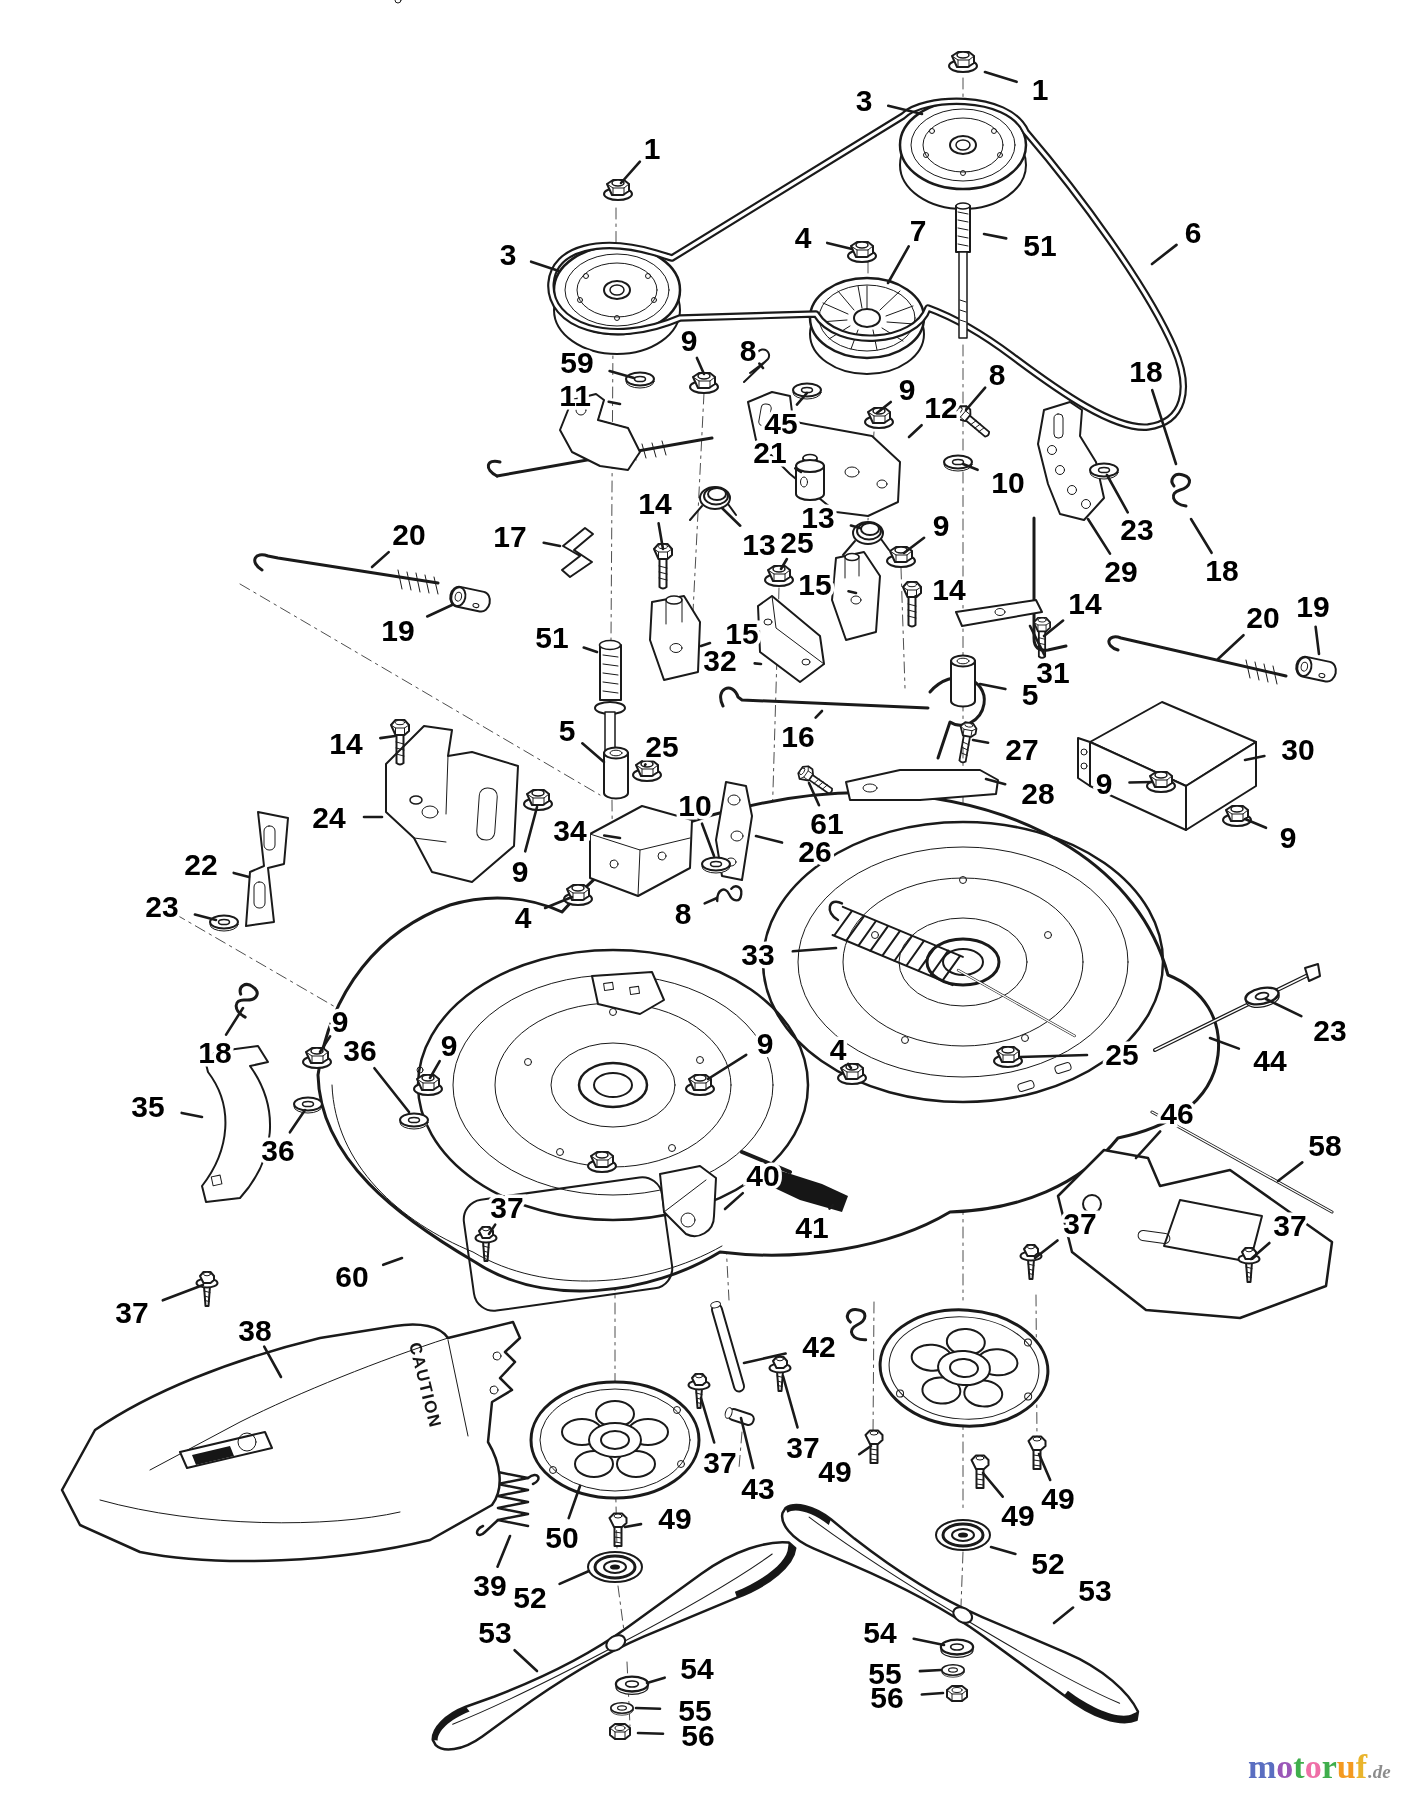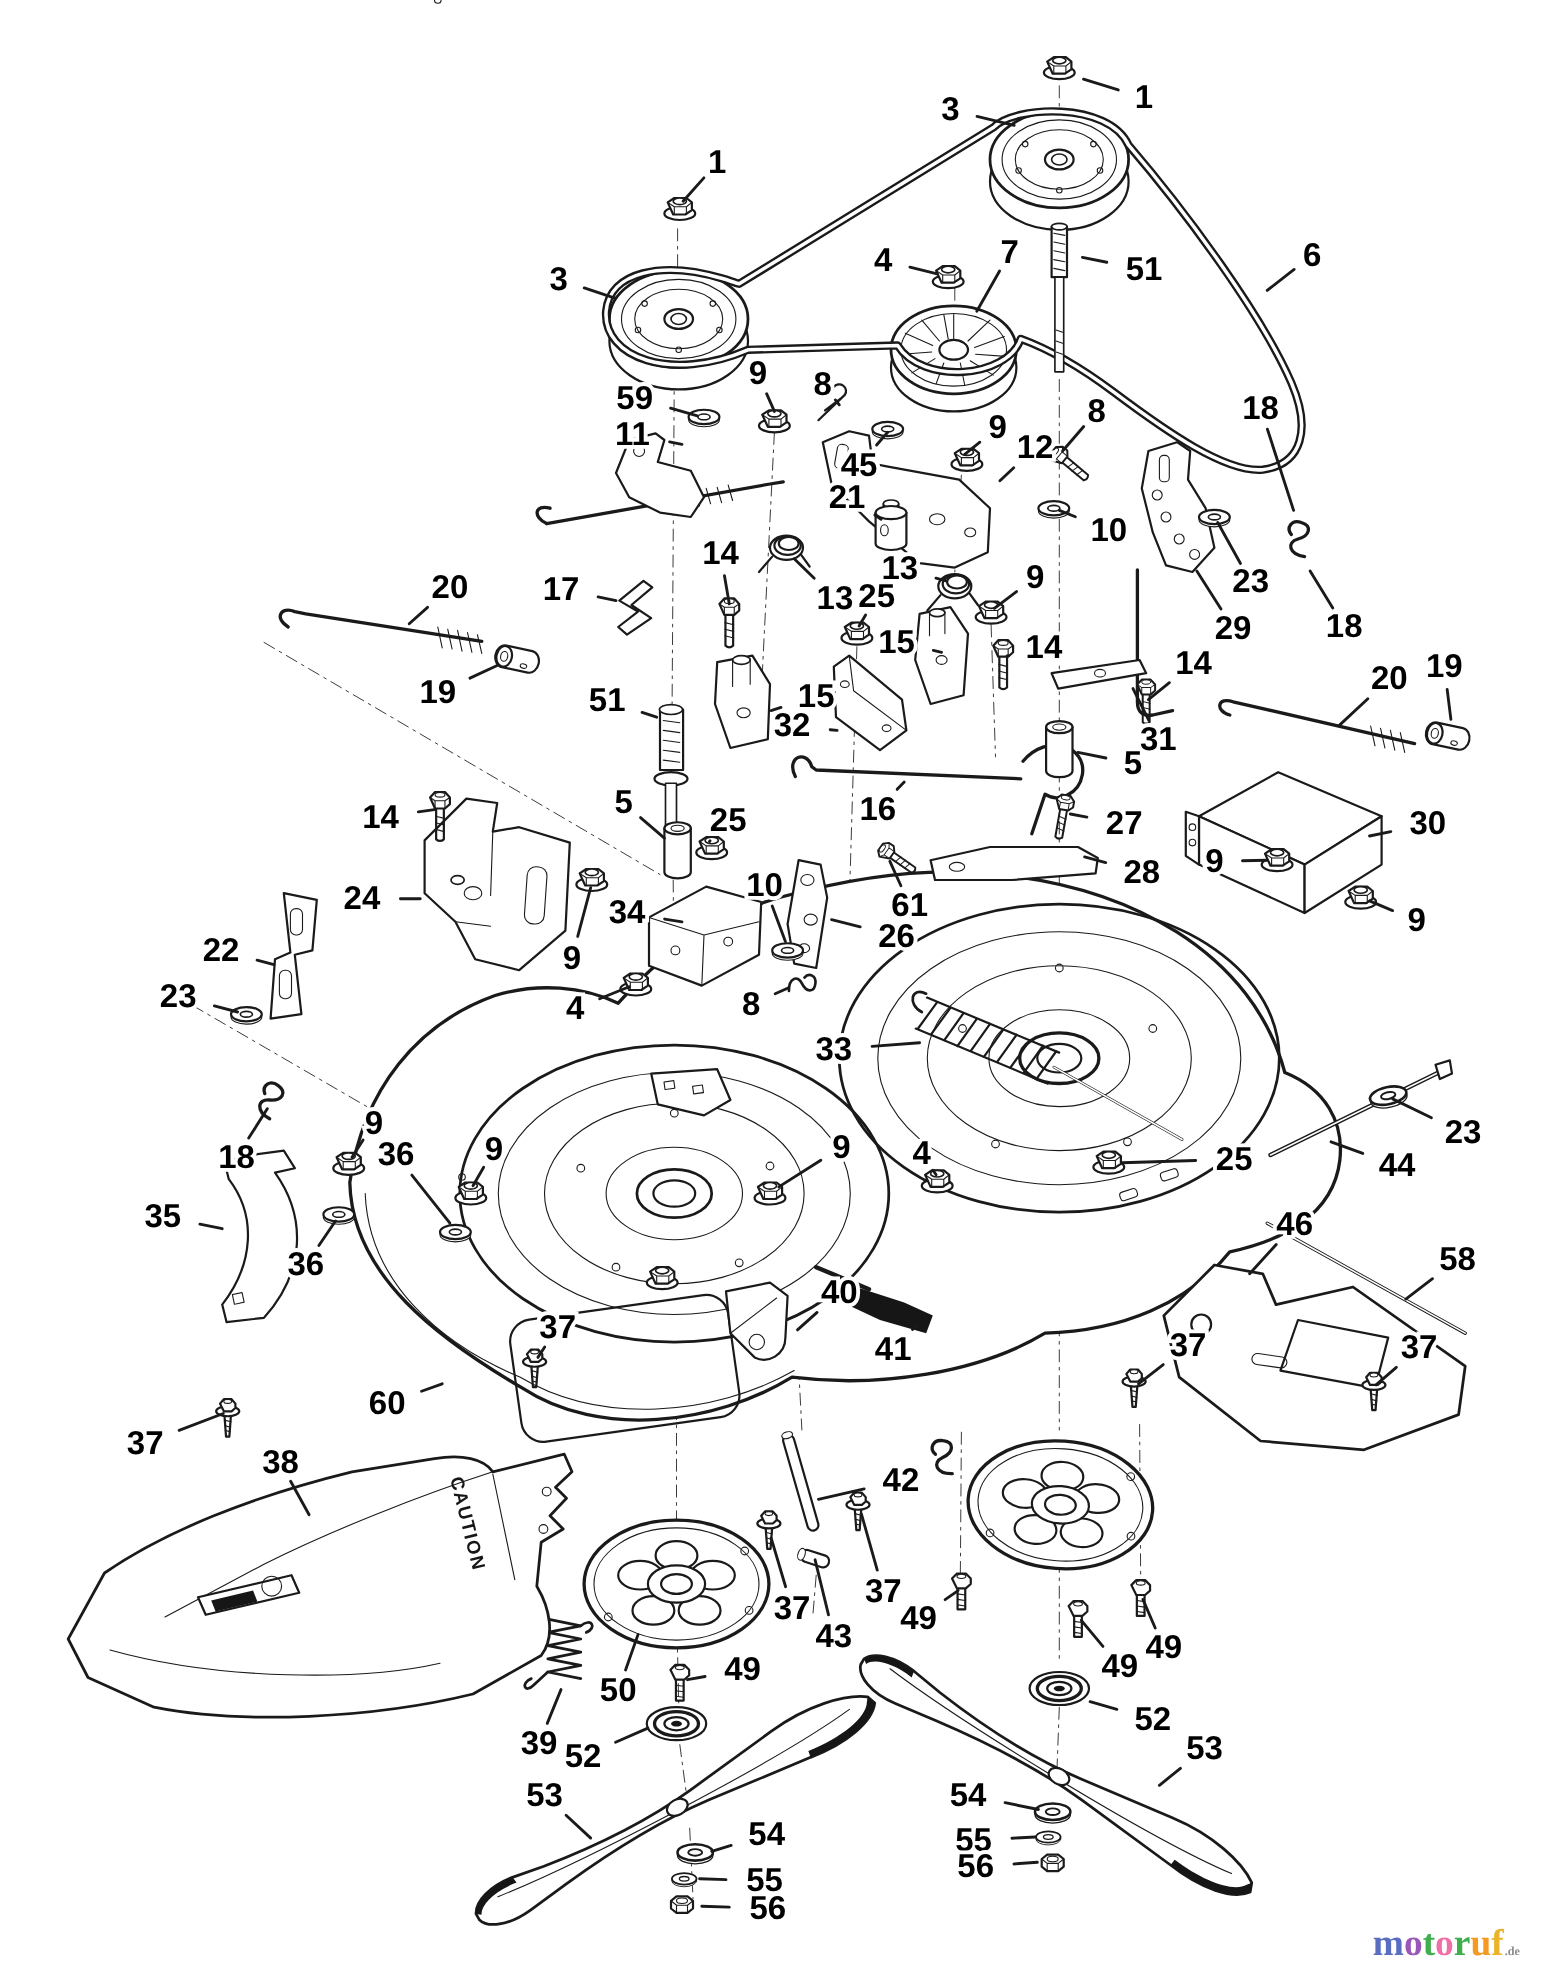--- a/index.html
+++ b/index.html
@@ -17,21 +17,21 @@
   .s4{stroke-width:4;}
   .belt{stroke-width:7.5;}
   .beltin{stroke:#fff;stroke-width:3.2;}
   .rodw{stroke:#fff;stroke-width:1.4;}
   .dash{stroke:#3a3a3a;stroke-width:.9;stroke-dasharray:11 5 2.5 5;}
   .callout{font:bold 30px "Liberation Sans",sans-serif;fill:#000;stroke:#fff;stroke-width:7;paint-order:stroke;}
   .caution{font:bold 17px "Liberation Sans",sans-serif;fill:#161616;stroke:none;letter-spacing:1.5px;}
   #watermark{position:absolute;left:1248px;top:1750px;display:flex;align-items:baseline;
              font-family:"Liberation Serif",serif;font-weight:bold;}
   #watermark .lt{font-size:34px;line-height:1;}
-  #watermark .sfx{font-size:11px;margin-left:1px;}
+  #watermark .sfx{font-size:19px;margin-left:1px;font-style:italic;}
 </style>
 </head>
 <body>
 
 <div id="stage">
 <svg width="1413" height="1800" viewBox="0 0 1413 1800">
 
 <defs>
   <g id="nut">
     <ellipse cx="0" cy="4" rx="14" ry="6" class="w s2"></ellipse>

